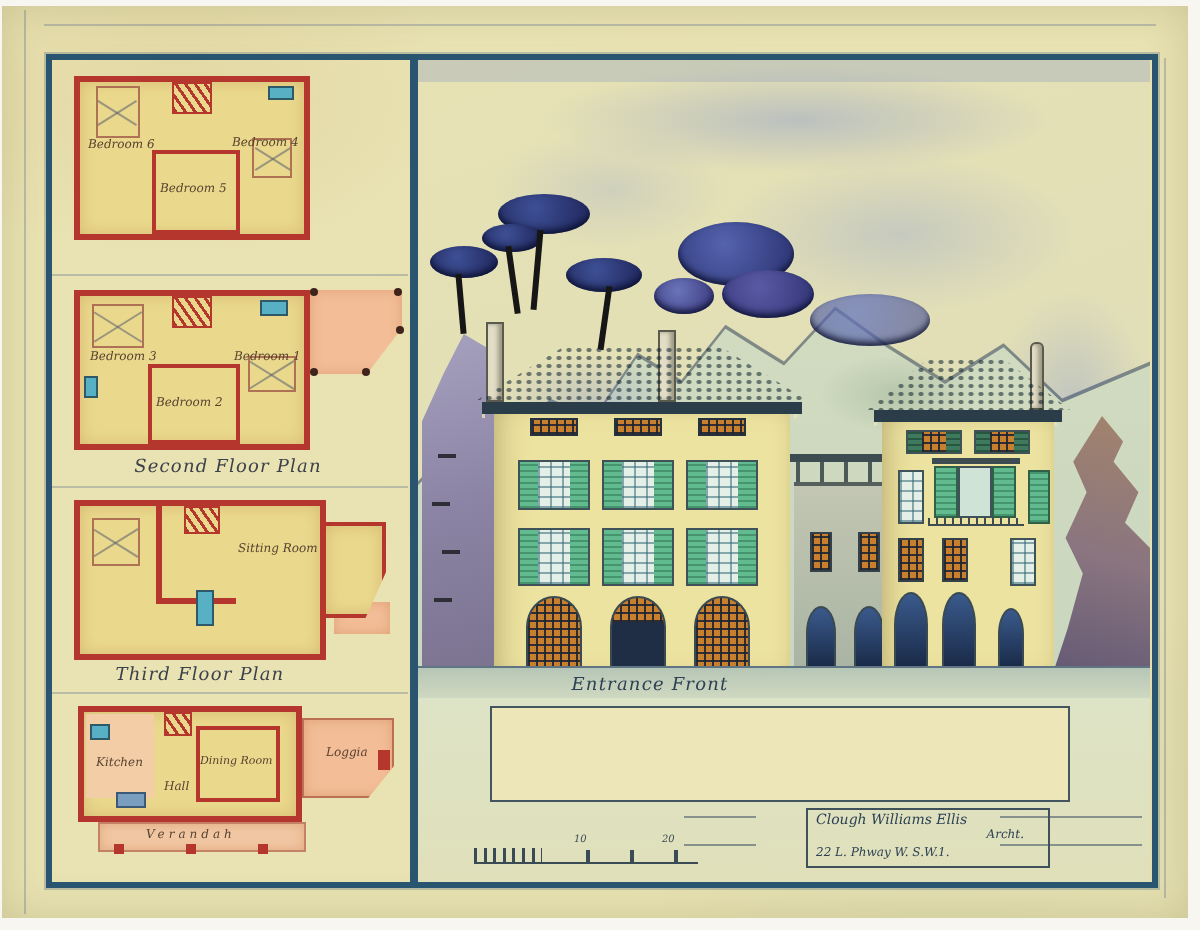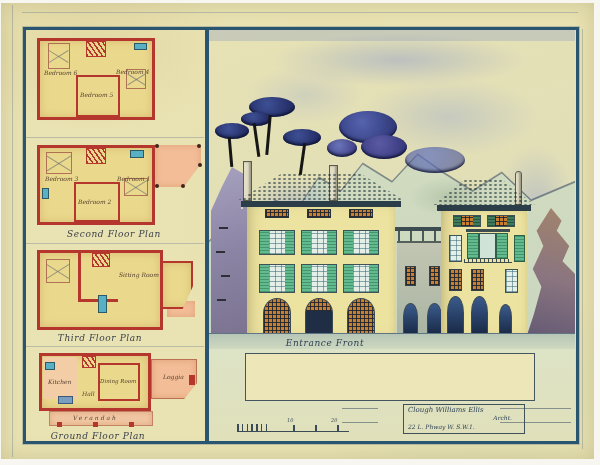--- a/index.html
+++ b/index.html
@@ -124,21 +124,20 @@
     <div class="abs roomline" style="left:56px;top:7px;width:42px;height:38px;"></div>
     <div class="abs hatch" style="left:40px;top:0;width:14px;height:12px;"></div>
     <div class="abs fixture" style="left:3px;top:6px;width:10px;height:8px;"></div>
     <div class="abs" style="left:16px;top:40px;width:15px;height:8px;background:#7a9ec0;border:1px solid #3c5a78;box-sizing:border-box;"></div>
     <span class="abs lbl room" style="left:6px;top:22px;">Kitchen</span>
     <span class="abs lbl room" style="left:40px;top:34px;">Hall</span>
     <span class="abs lbl room" style="left:58px;top:22px;font-size:5.5px;">Dining Room</span>
   </div>
   <span class="abs lbl room" style="left:162px;top:370px;">Loggia</span>
   <span class="abs lbl room" style="left:72px;top:411px;letter-spacing:2px;">Verandah</span>
-  <div class="abs lbl caption" style="left:34px;top:428px;width:126px;">Ground Floor Plan</div>
 
   <div class="abs scene">
 
     <div class="abs" style="left:0;top:0;width:366px;height:14px;background:rgba(110,135,195,.25);"></div>
     <div class="abs wash" style="left:60px;top:6px;width:260px;height:54px;background:radial-gradient(ellipse,rgba(120,140,205,.38),transparent 70%);"></div>
     <div class="abs wash" style="left:150px;top:50px;width:180px;height:80px;background:radial-gradient(ellipse,rgba(130,150,210,.30),transparent 70%);"></div>
     <div class="abs wash" style="left:36px;top:38px;width:120px;height:60px;background:radial-gradient(ellipse,rgba(130,150,210,.22),transparent 70%);"></div>
     <div class="abs wash" style="left:288px;top:118px;width:78px;height:110px;background:radial-gradient(ellipse,rgba(120,140,205,.30),transparent 70%);"></div>
 
     <div class="abs" style="left:0;top:96px;width:366px;height:230px;filter:drop-shadow(0 -1.5px 0 rgba(45,65,95,.55));">

